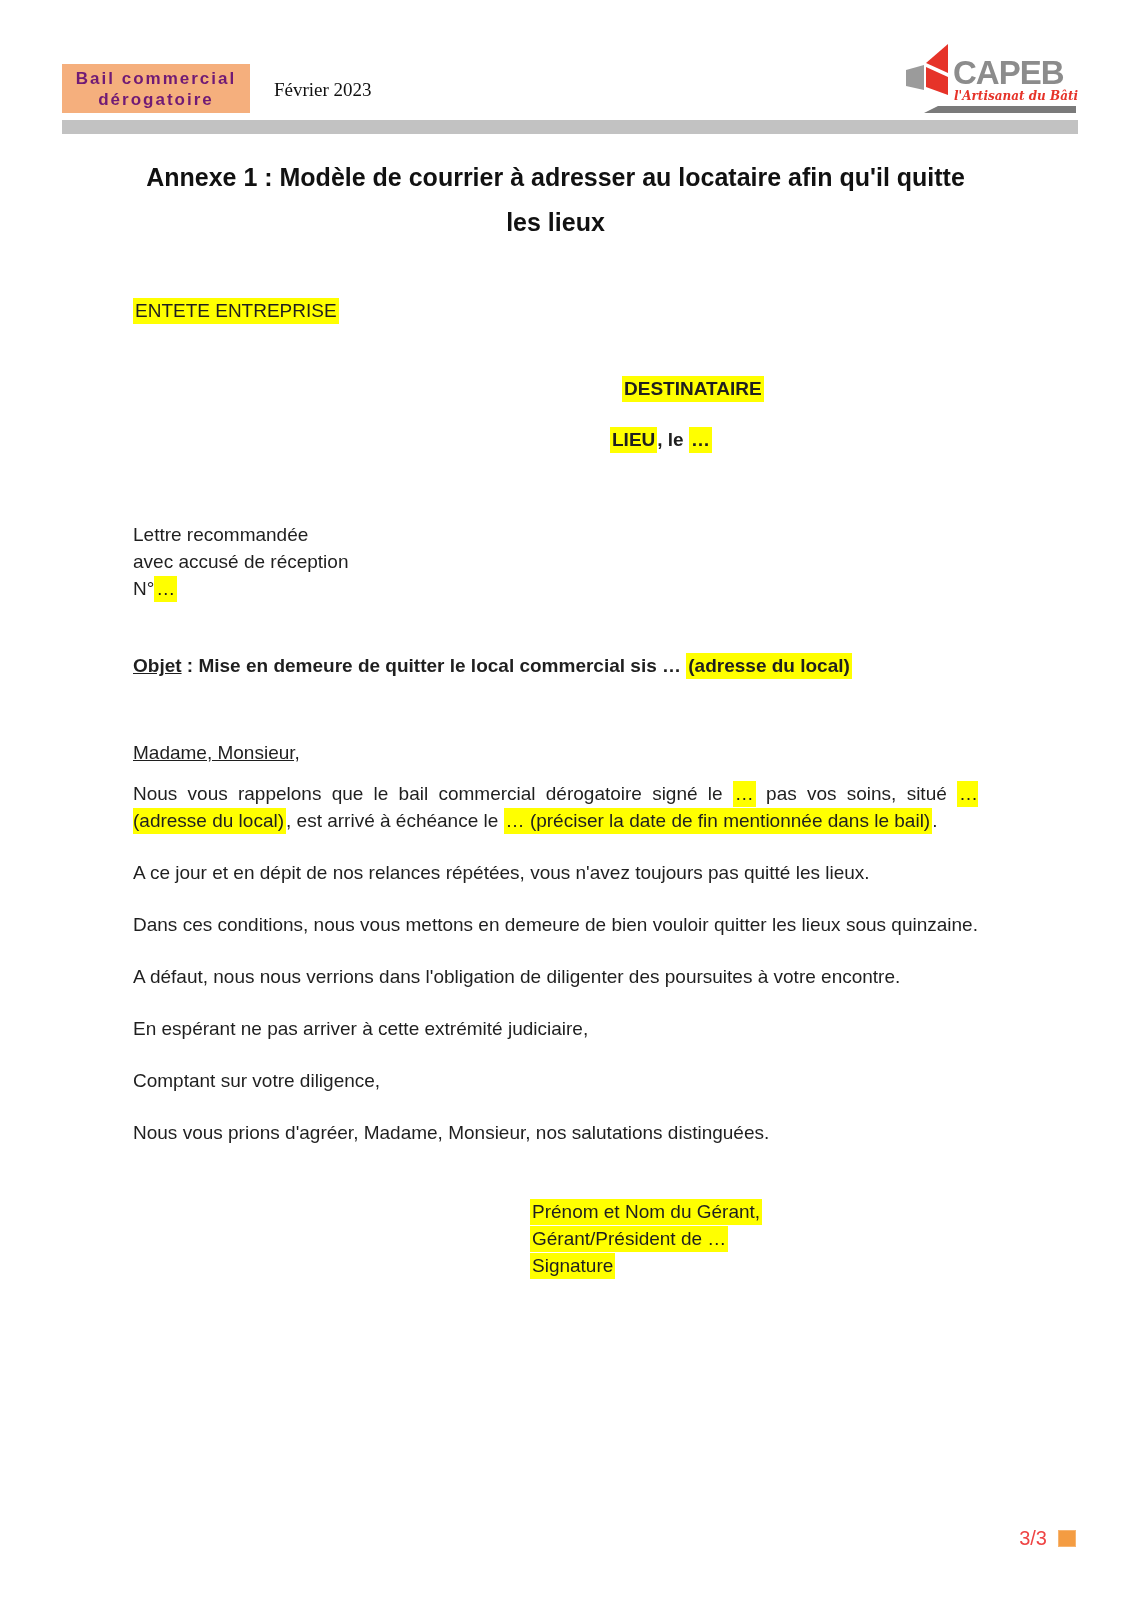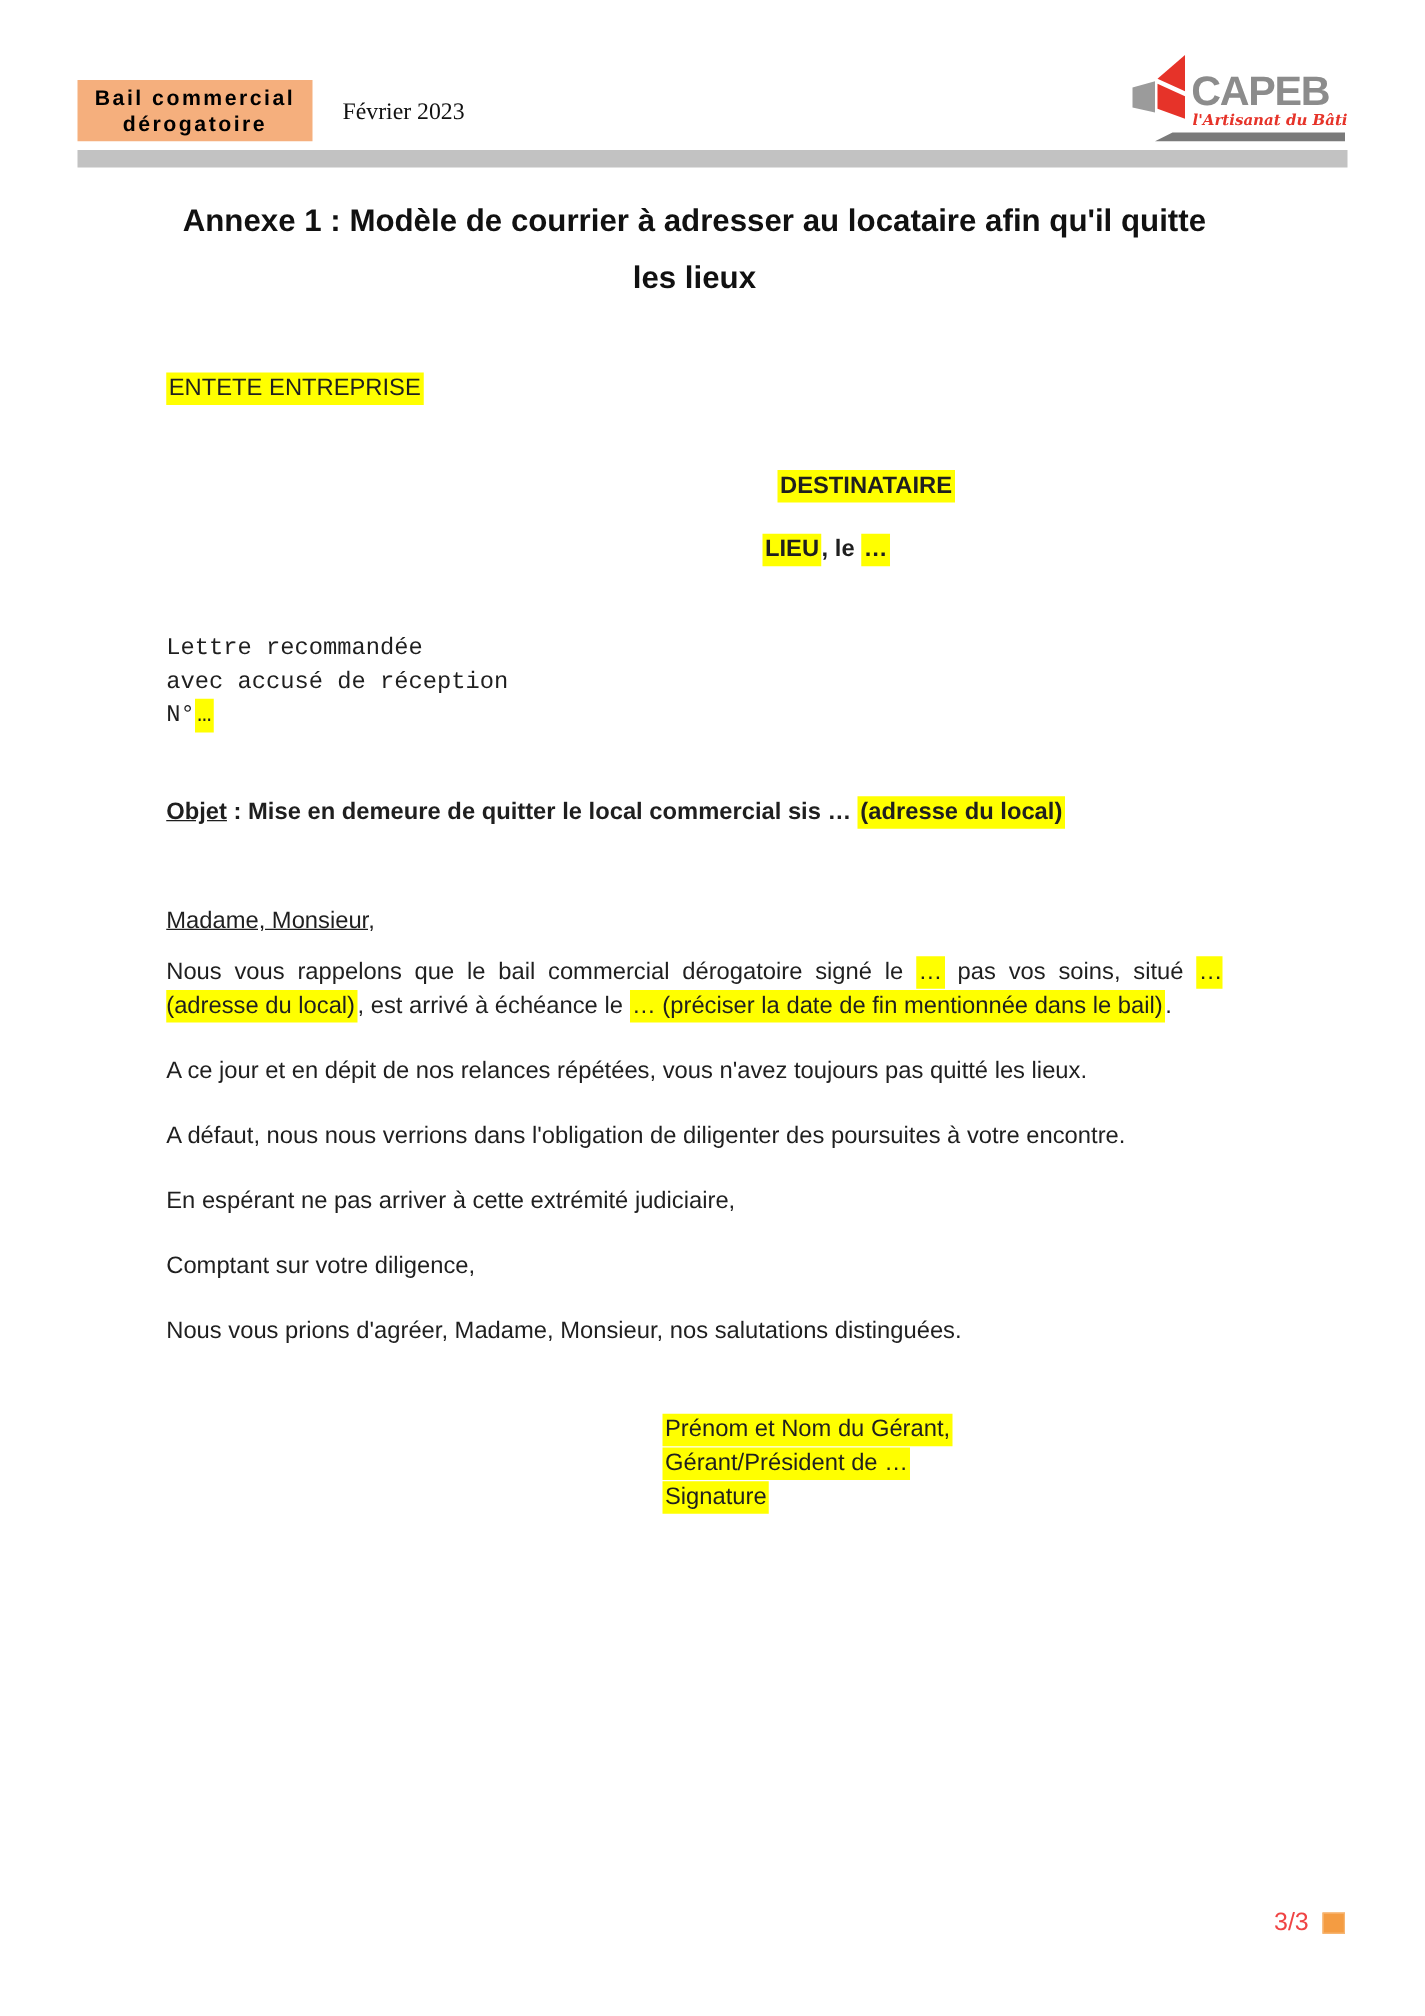--- a/index.html
+++ b/index.html
@@ -12,21 +12,21 @@
     background: #ffffff;
     overflow: hidden;
   }
 
   
   .badge {
     position: absolute;
     left: 62px; top: 64px;
     width: 188px; height: 49px;
     background: #F5AF7D;
-    color: #000000;
+    color: #701a75;
     font-weight: bold;
     font-size: 17px;
     line-height: 21px;
     letter-spacing: 2px;
     text-align: center;
     padding-top: 4px;
   }
   .header-date {
     position: absolute;
     left: 274px; top: 79px;
@@ -62,21 +62,21 @@
     text-align: center;
     color: #111111;
   }
   .hl {
     background: #FFFF00;
     padding: 2px 2px 3px 2px;
   }
   .entete-line   { margin-top: 52px; }
   .dest-line     { margin-top: 51px; margin-left: 477px; font-weight: bold; padding-left: 12px; }
   .lieu-line     { margin-top: 24px; margin-left: 477px; font-weight: bold; }
-  .registered    { margin-top: 52px; font-family: Liberation Mono, monospace; }
+  .registered    { margin-top: 68px; }
   .objet-line    { margin-top: 50px; font-weight: bold; }
   .objet-label   { text-decoration: underline; }
   .salutation    { margin-top: 60px; text-decoration: underline; }
   .para          { margin-top: 25px; text-align: justify; }
   .para-first    { margin-top: 14px; }
   .signature     { margin-top: 52px; margin-left: 397px; }
   .signature div { margin-bottom: 0; }
 
   
   .page-footer {
@@ -148,20 +148,21 @@
     </div>
 
     <div class="salutation">Madame, Monsieur,</div>
 
     <p class="para para-first">
       <span>Nous vous rappelons que le bail commercial dérogatoire signé le </span><span class="hl">…</span><span> pas vos soins, situé </span><span class="hl">… (adresse du local)</span><span>, est arrivé à échéance le </span><span class="hl">… (préciser la date de fin mentionnée dans le bail)</span><span>.</span>
     </p>
 
     <p class="para">A ce jour et en dépit de nos relances répétées, vous n'avez toujours pas quitté les lieux.</p>
 
+    <p class="para">Dans ces conditions, nous vous mettons en demeure de bien vouloir quitter les lieux sous quinzaine.</p>
 
     <p class="para">A défaut, nous nous verrions dans l'obligation de diligenter des poursuites à votre encontre.</p>
 
     <p class="para">En espérant ne pas arriver à cette extrémité judiciaire,</p>
 
     <p class="para">Comptant sur votre diligence,</p>
 
     <p class="para">Nous vous prions d'agréer, Madame, Monsieur, nos salutations distinguées.</p>
 
     <div class="signature">

